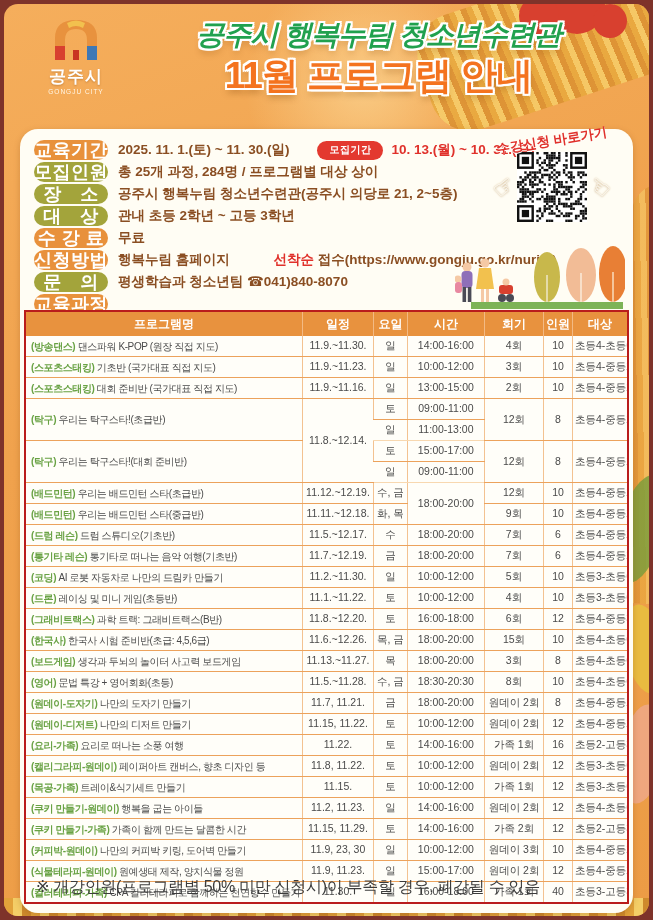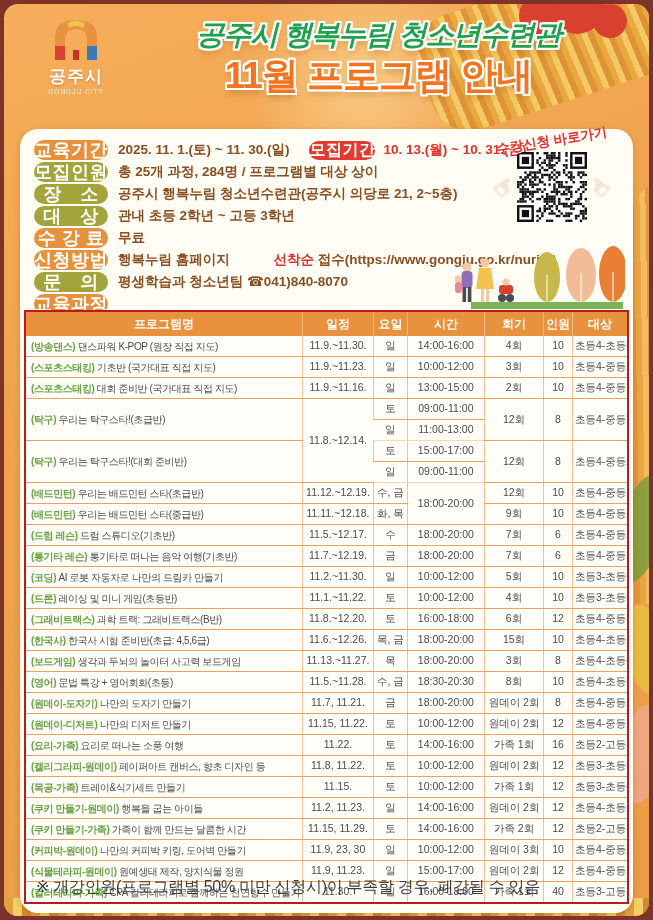--- a/index.html
+++ b/index.html
@@ -58,21 +58,21 @@
   }
   .info{position:absolute;left:14px;top:11px;width:470px;}
   .info-row{display:flex;align-items:center;height:20px;margin-bottom:2px;white-space:nowrap;}
   .badge{
     flex:0 0 74px;height:20px;border-radius:11px;color:#FFFFFF;
     font-size:18px;font-weight:bold;display:flex;align-items:center;justify-content:center;
     letter-spacing:.5px;
   }
   .badge.orange{background:#E8913C;}
   .badge.olive{background:#A3A43B;}
-  .badge.red{background:#E3392F;flex:0 0 66px;height:19px;font-size:16px;margin-left:20px;}
+  .badge.red{background:#E3392F;flex:0 0 66px;height:19px;font-size:10px;margin-left:28px;}
   .info-text{margin-left:10px;color:#8A4E22;font-weight:bold;font-size:13.5px;}
   .info-text .hl{color:#E0312B;margin-left:40px;}
   .red-dates{margin-left:8px;color:#E0312B;font-weight:bold;font-size:13.5px;}
   
   .qr-block{position:absolute;right:6px;top:2px;width:150px;text-align:center;}
   .qr-label{display:inline-block;transform:rotate(-9deg);color:#E0312B;font-weight:bold;font-size:13.5px;margin-bottom:2px;text-shadow:0 1px 0 #fff;}
   .qr-row{display:flex;align-items:center;justify-content:center;gap:2px;}
   .hand{font-size:24px;color:#FFFFFF;text-shadow:0 0 2px #C9A25F, 0 1px 2px rgba(120,70,20,.4);font-family:"DejaVu Sans",sans-serif;}
   .hand.left{transform:rotate(-38deg);}
   .hand.right{transform:rotate(38deg);}

